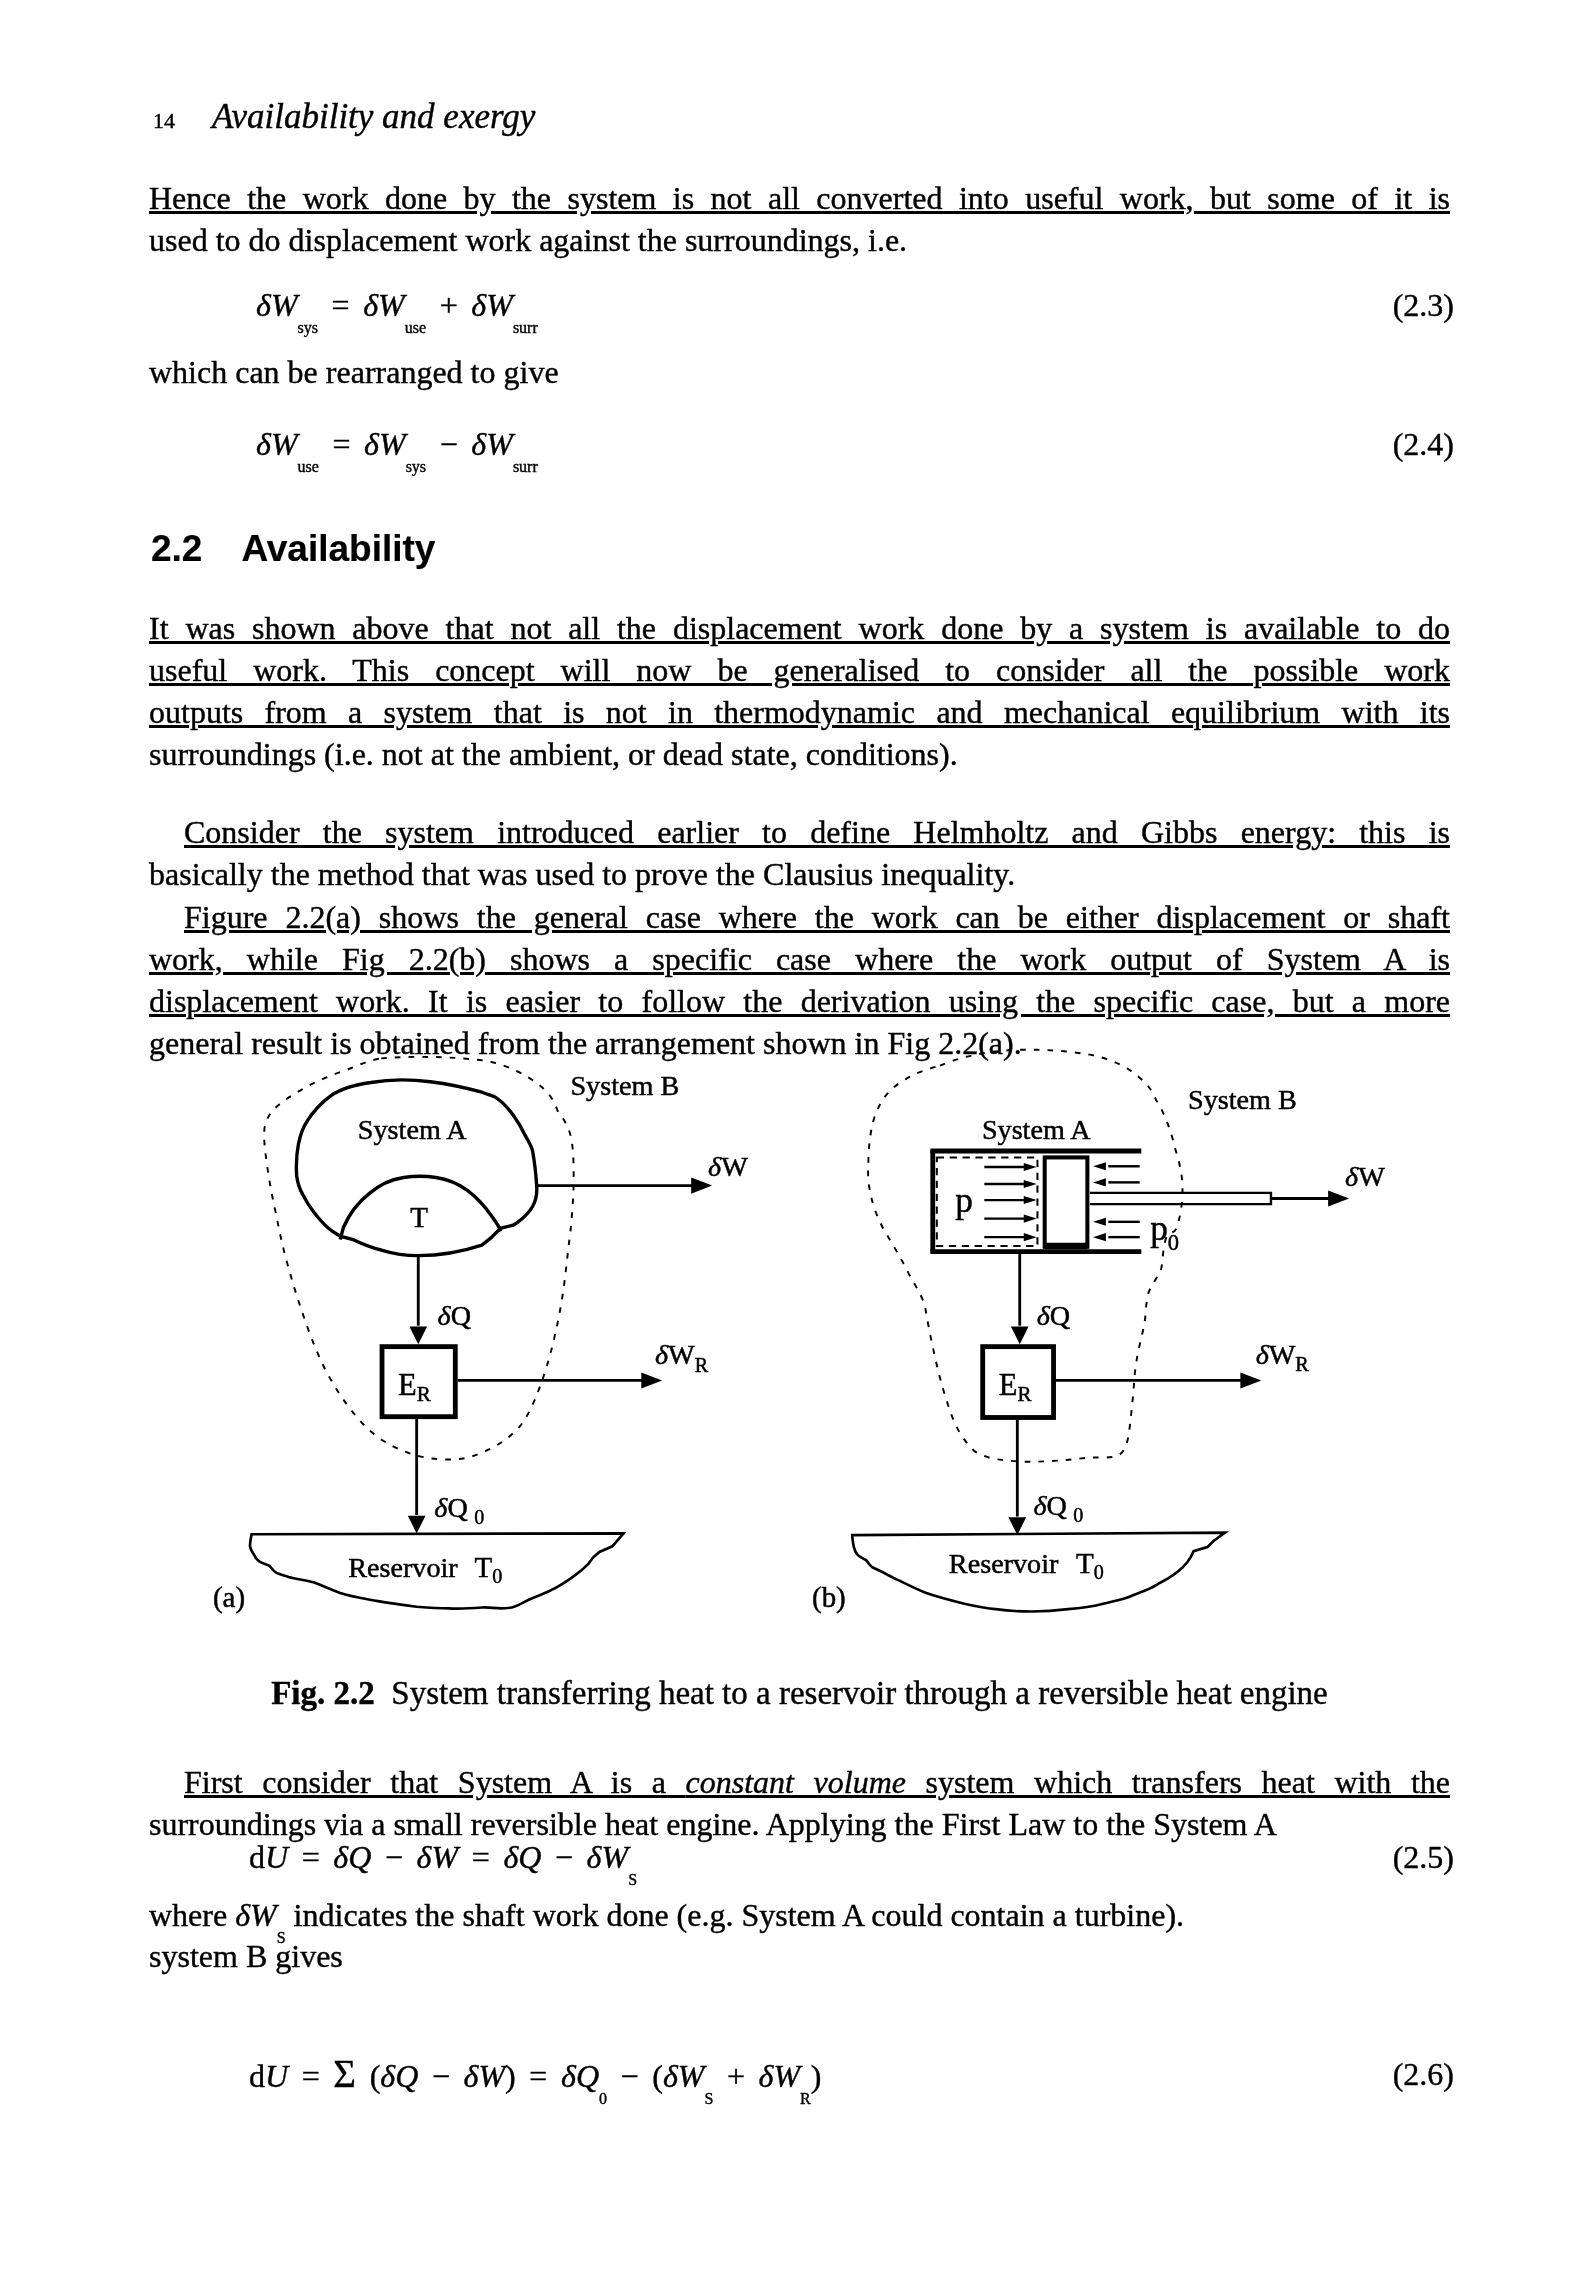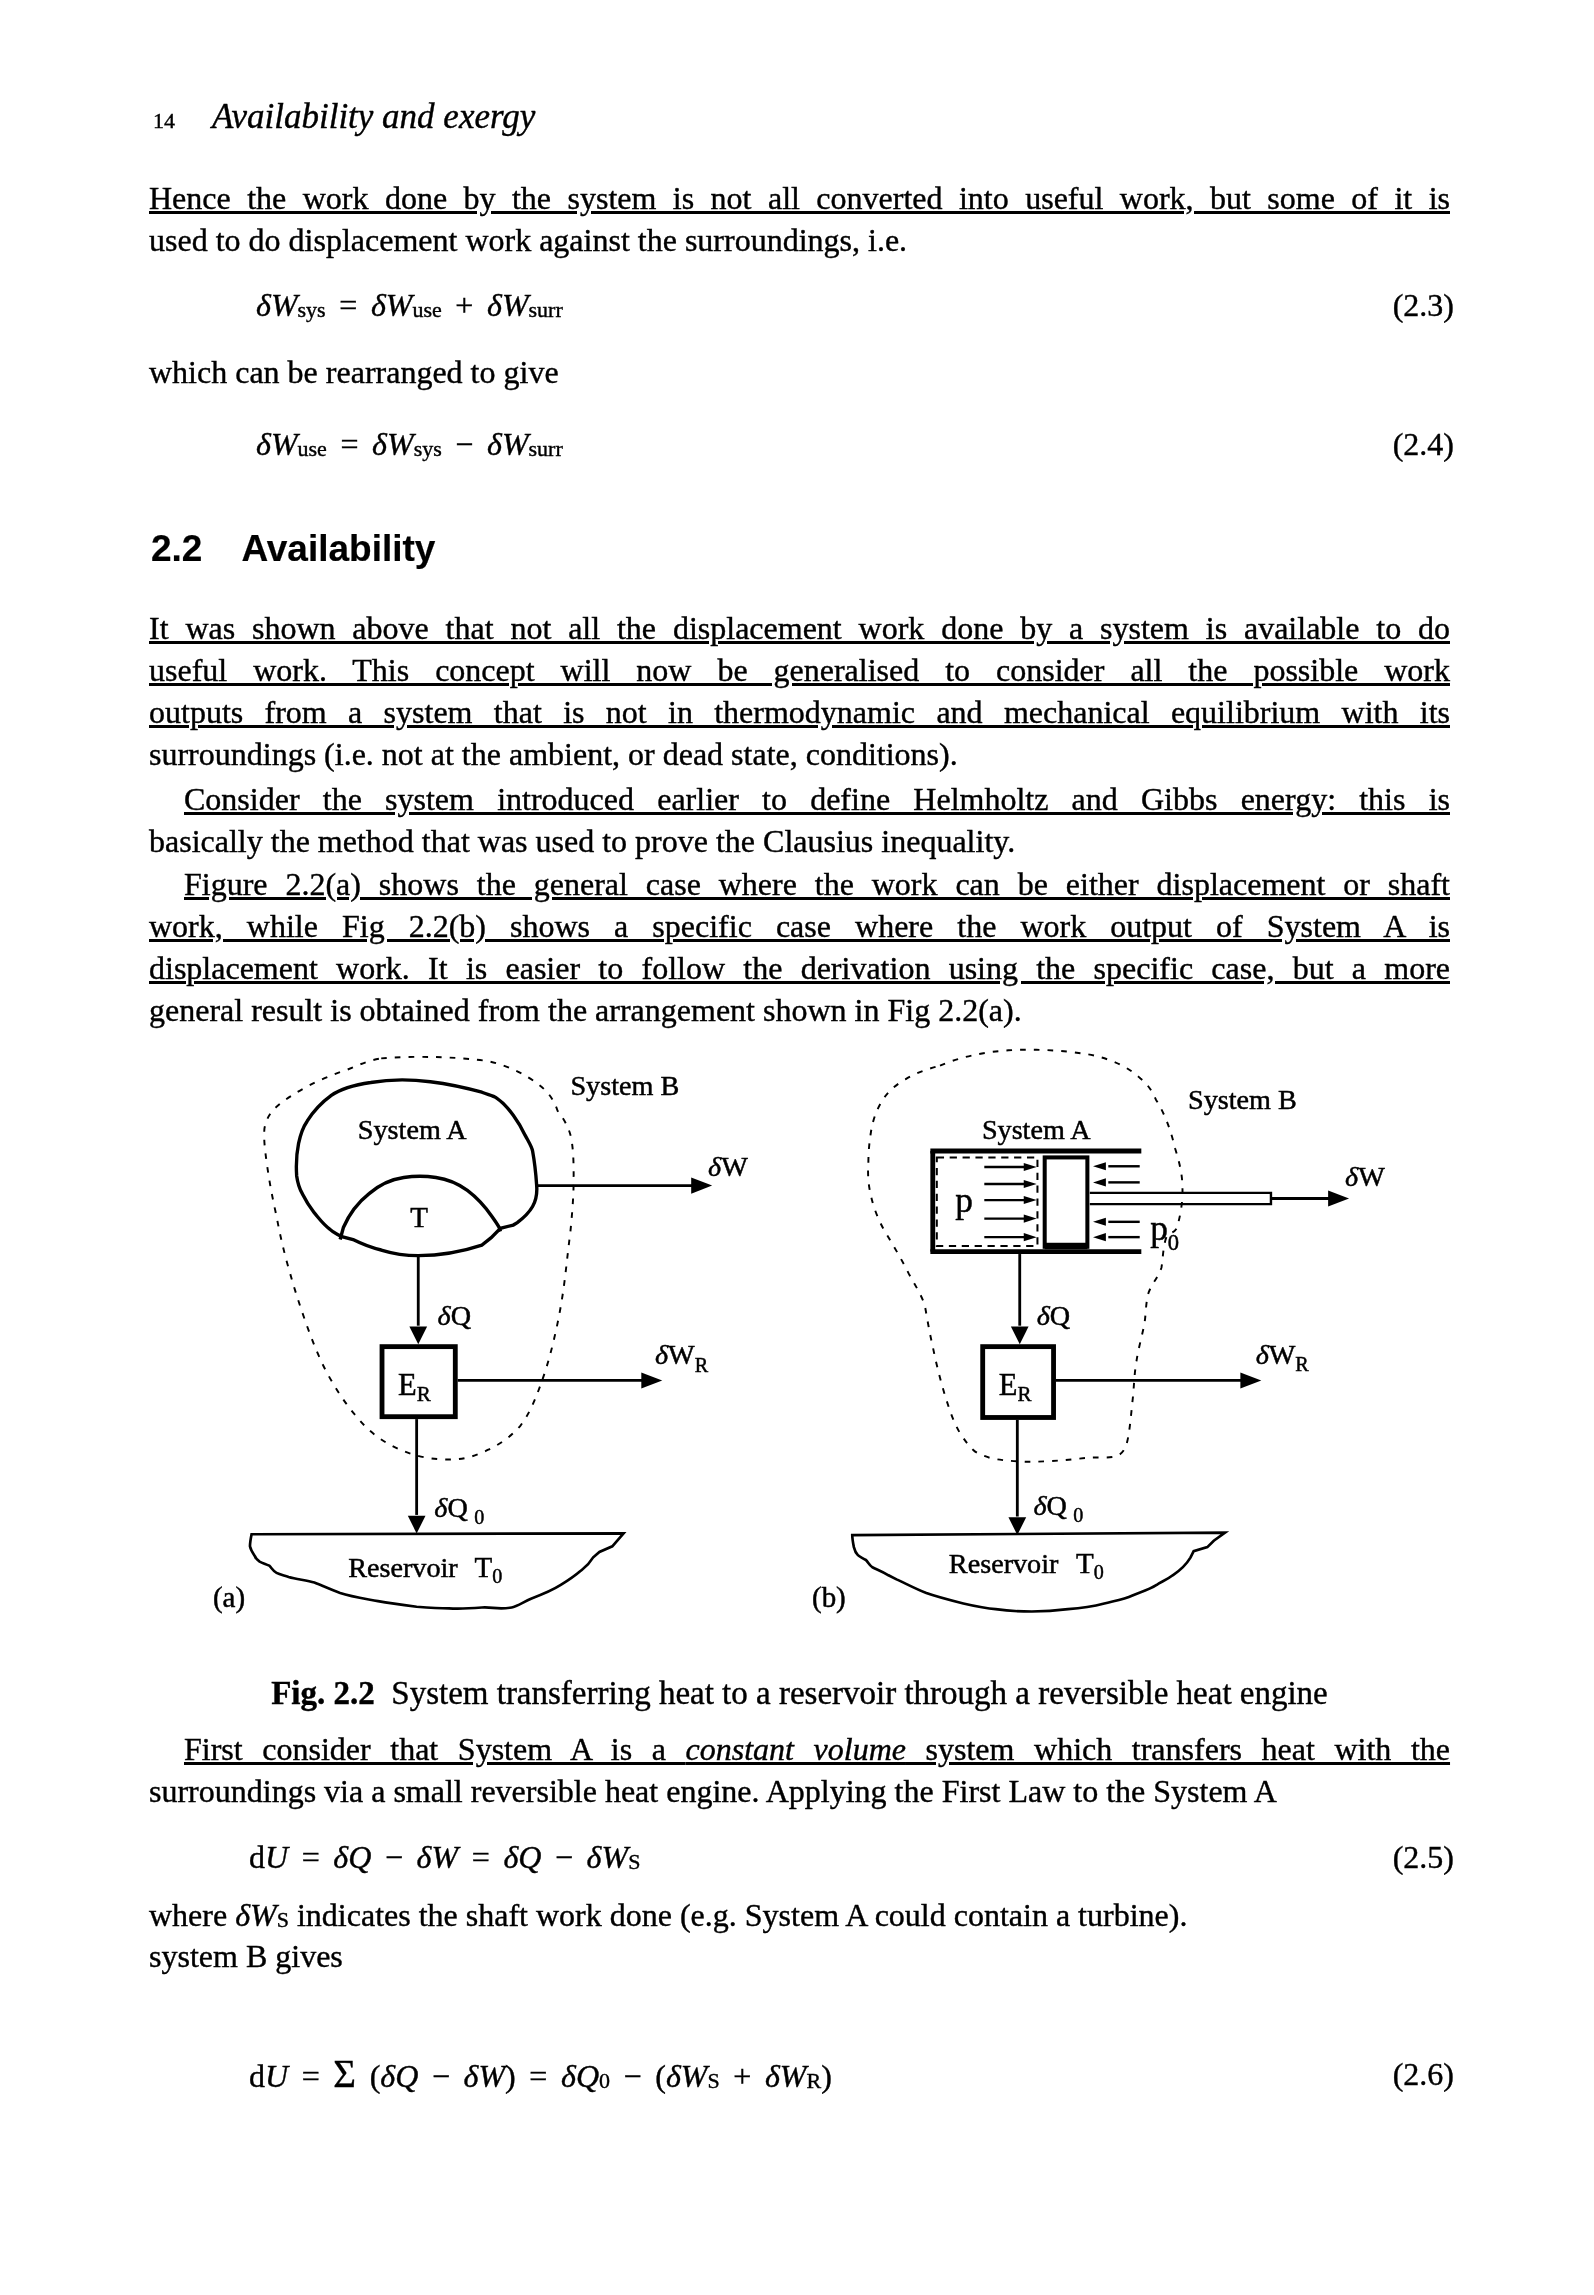--- a/index.html
+++ b/index.html
@@ -2,27 +2,27 @@
 <html style="font-size:13px"><head>
 <meta charset="utf-8">
 <style>
   html,body{margin:0;padding:0;}
   body{width:1595px;height:2295px;background:#fff;position:relative;
        font-family:"Liberation Serif",serif;color:#000;}
   .abs{position:absolute;}
   .txt{font-size:32px;line-height:42px;left:149px;width:1301px;
        -webkit-text-stroke:0.4px #000;}
   .j{text-align:justify;text-align-last:justify;text-decoration:underline;}
-  .ind{text-indent:35px;}
+  .ind{text-indent:35px;margin-top:33px;}
   .eq{font-size:32px;line-height:42px;left:149px;width:1305px;
       -webkit-text-stroke:0.4px #000;}
   .eq .no{position:absolute;right:0;}
   .eq .bd{position:absolute;left:103px;white-space:nowrap;word-spacing:5.6px;}
   i{font-style:italic;}
-  sub{font-size:22px;vertical-align:baseline;position:relative;top:1px;line-height:0;}
+  sub{font-size:16px;vertical-align:baseline;position:relative;top:17px;line-height:0;}
   .hdr{font-size:35px;line-height:42px;left:153px;-webkit-text-stroke:0.4px #000;}
   .h22{font-family:"Liberation Sans",sans-serif;font-weight:bold;font-size:37px;
        line-height:42px;left:151px;-webkit-text-stroke:0.2px #000;}
   .cap{font-size:33px;line-height:42px;left:149px;width:1301px;text-align:center;
        -webkit-text-stroke:0.4px #000;}
 </style>
 </head>
 <body>
 
 <div class="abs hdr" style="top:96px;"><span style="font-size:22px;">14</span><span style="display:inline-block;width:37px;"></span><i>Availability and exergy</i></div>

